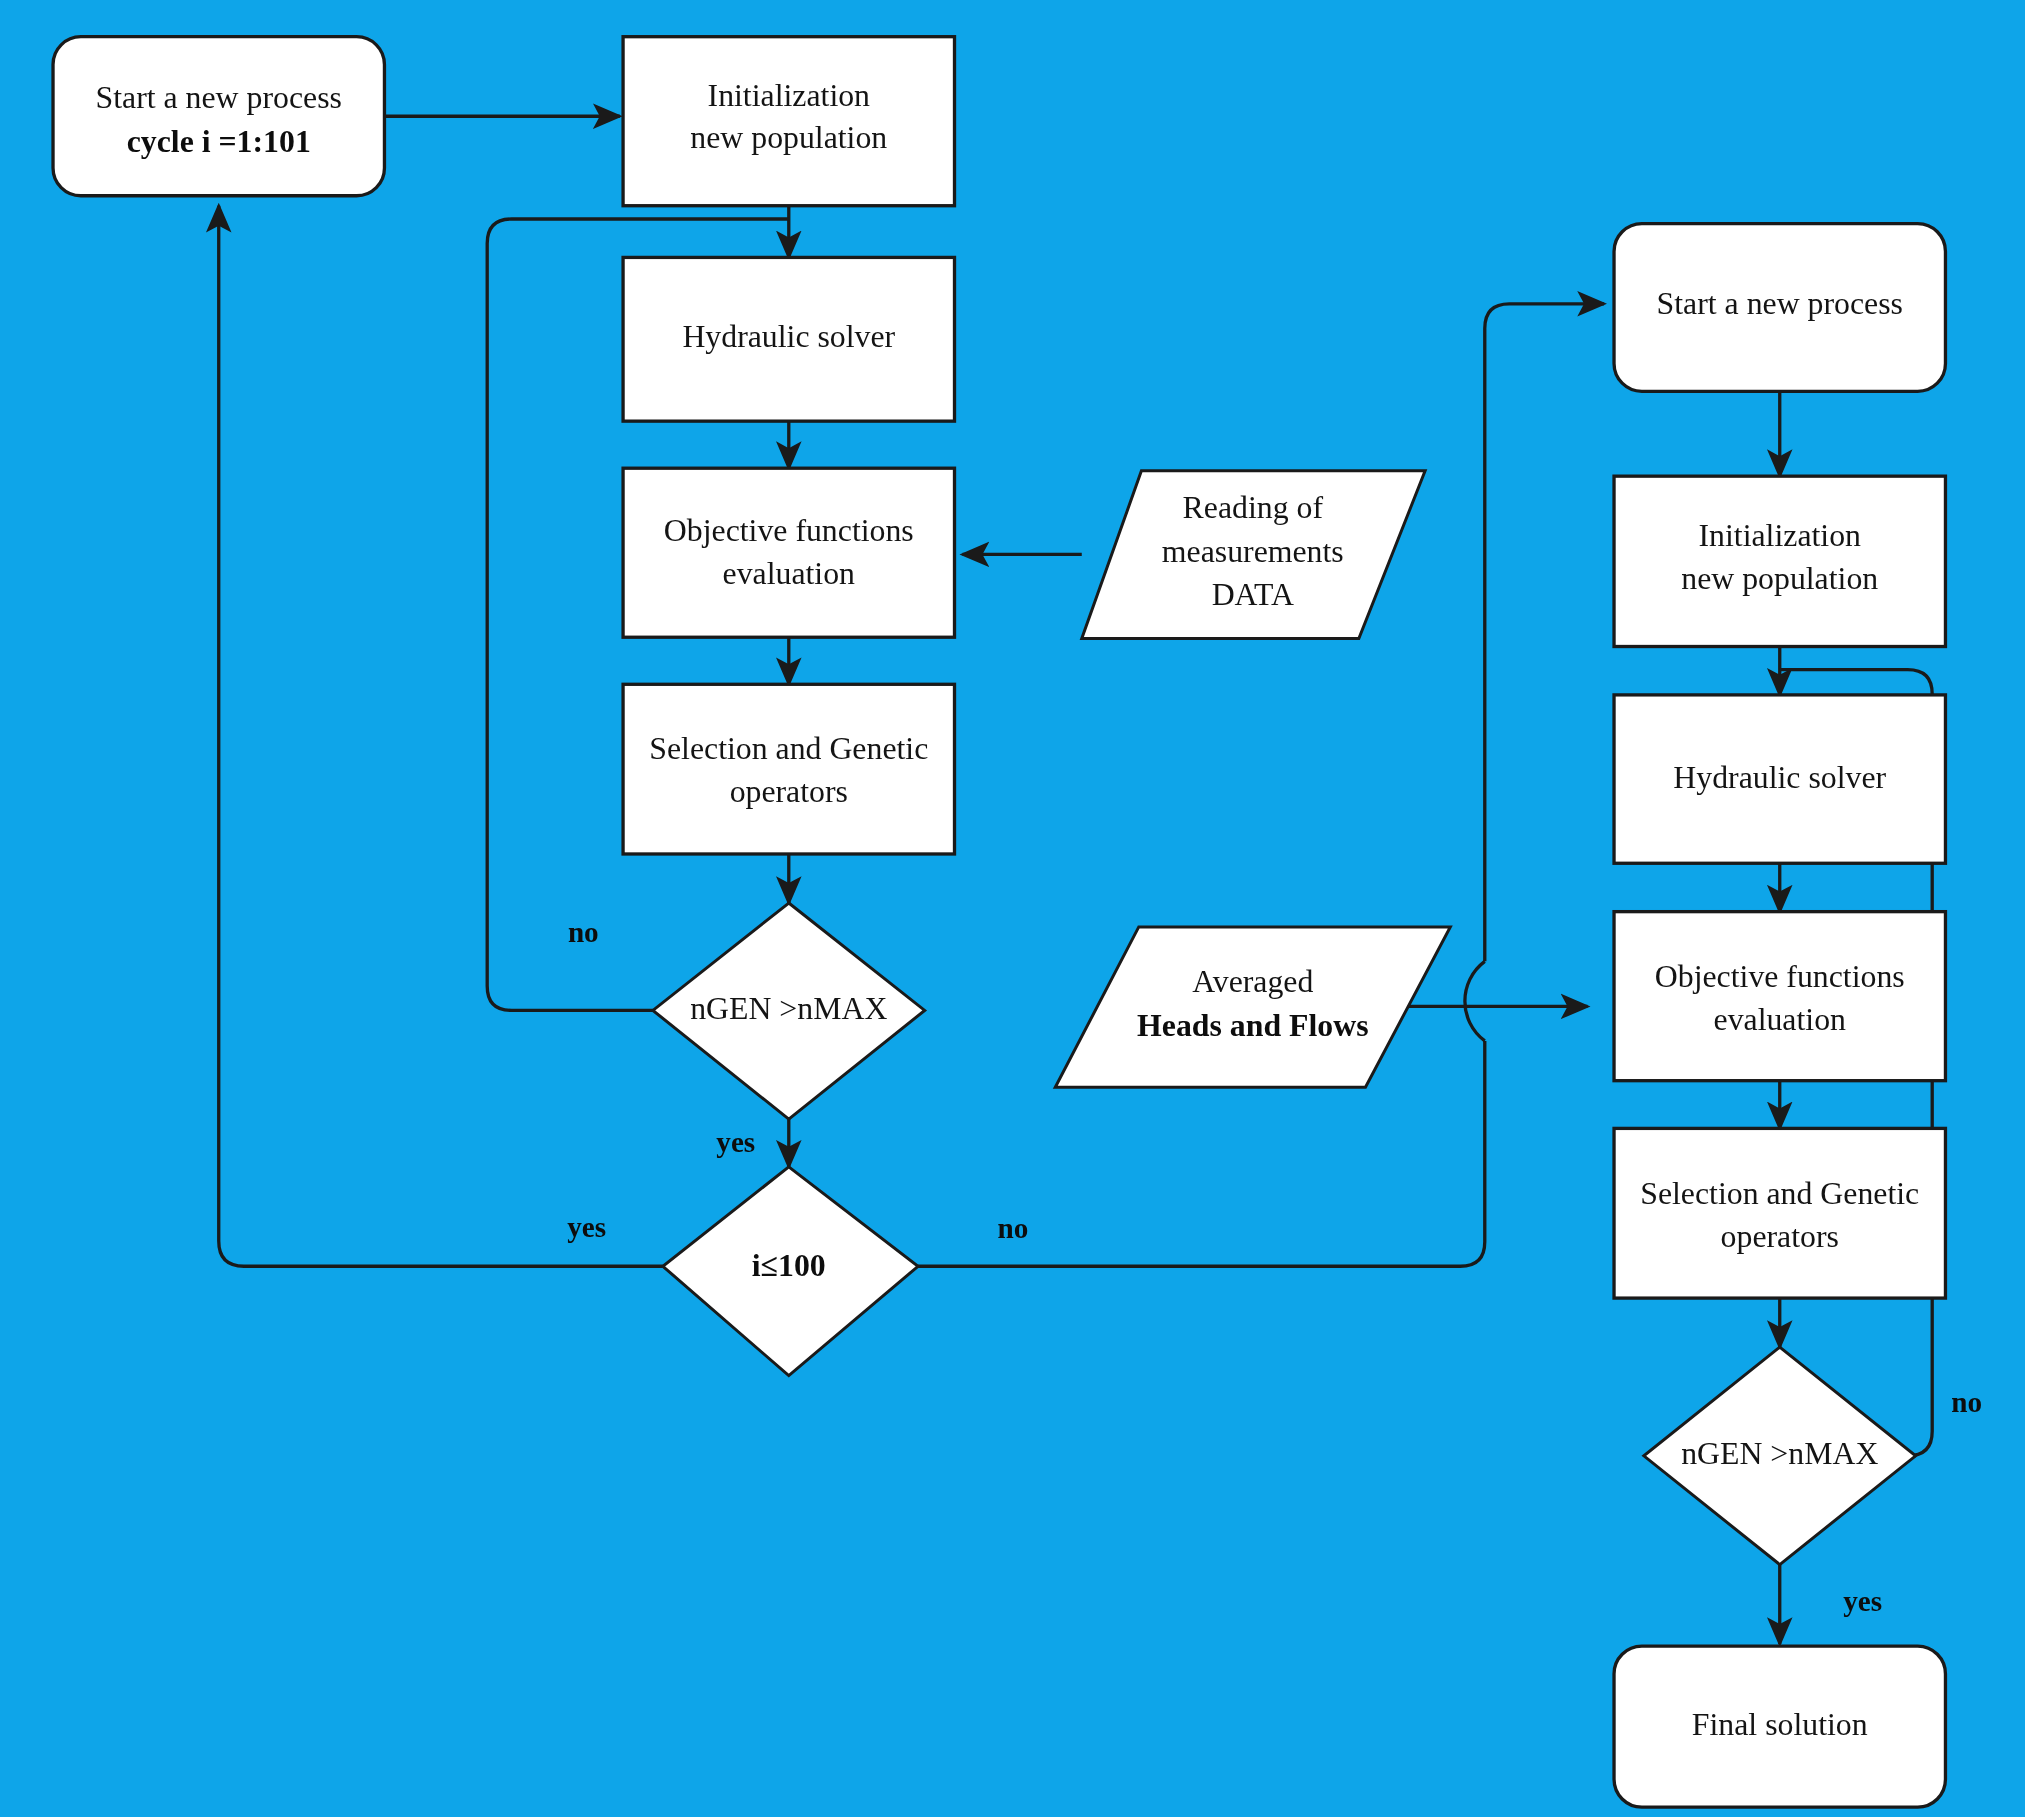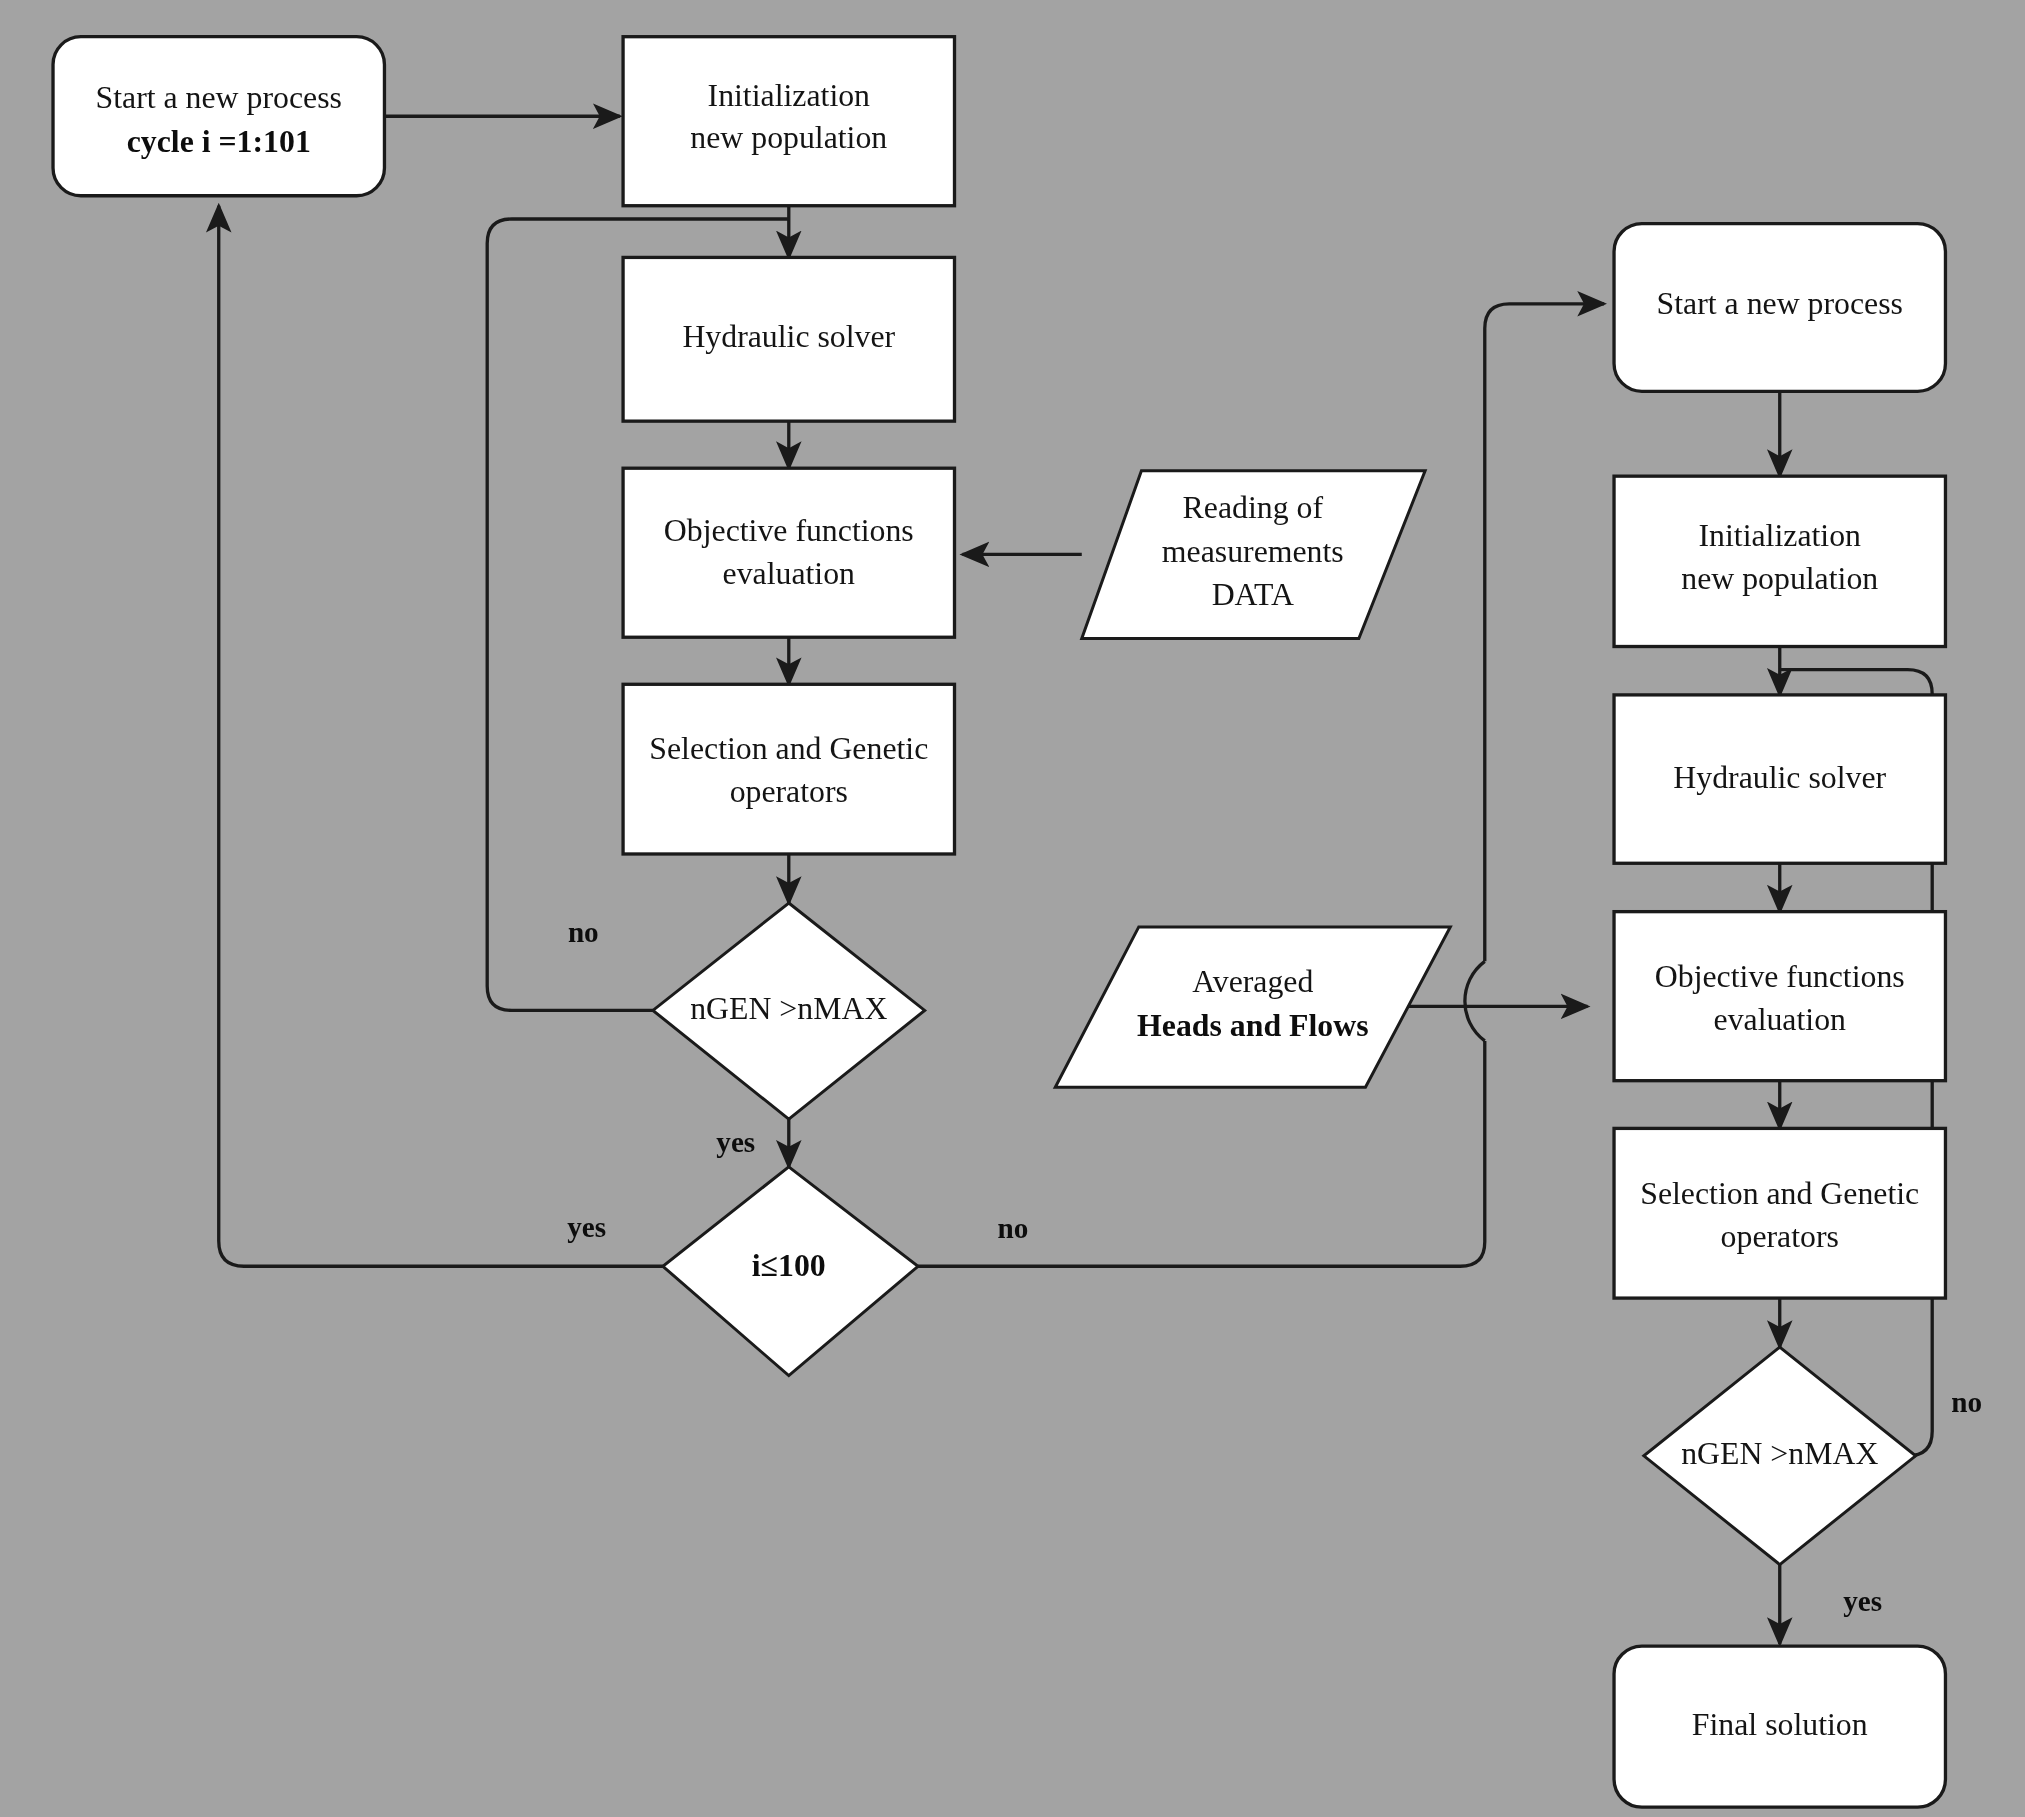--- a/index.html
+++ b/index.html
@@ -4,21 +4,21 @@
 <style>
   html, body {
     margin: 0;
     padding: 0;
     background: #ffffff;
   }
   #flowchart-root {
     position: relative;
     width: 2025px;
     height: 1818px;
-    background: #a3a3a3;
+    background: #0ea5e9;
     font-family: "Liberation Serif", "DejaVu Serif", serif;
   }
   svg#chart {
     position: absolute;
     top: 0;
     left: 0;
     width: 2025px;
     height: 1818px;
     display: block;
   }

